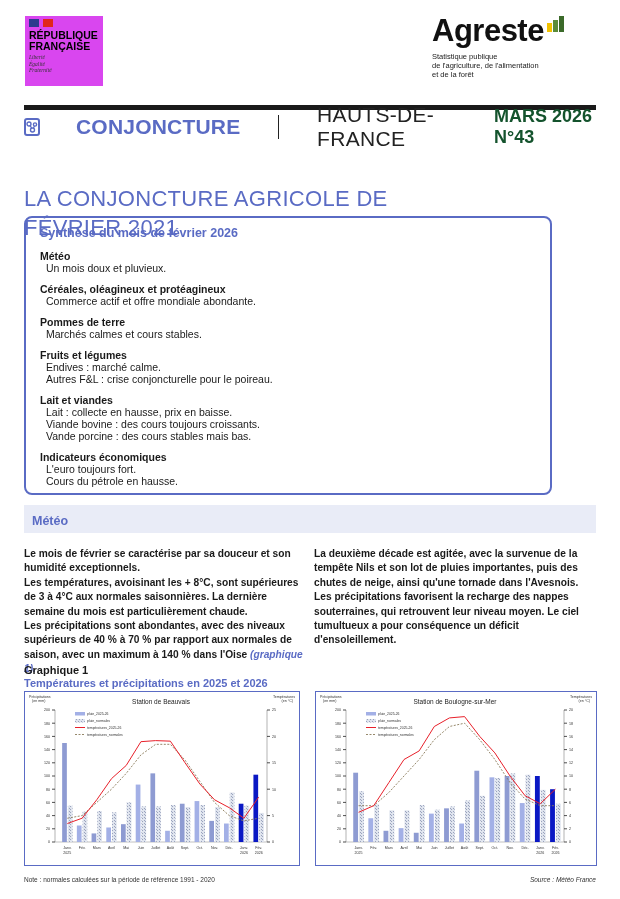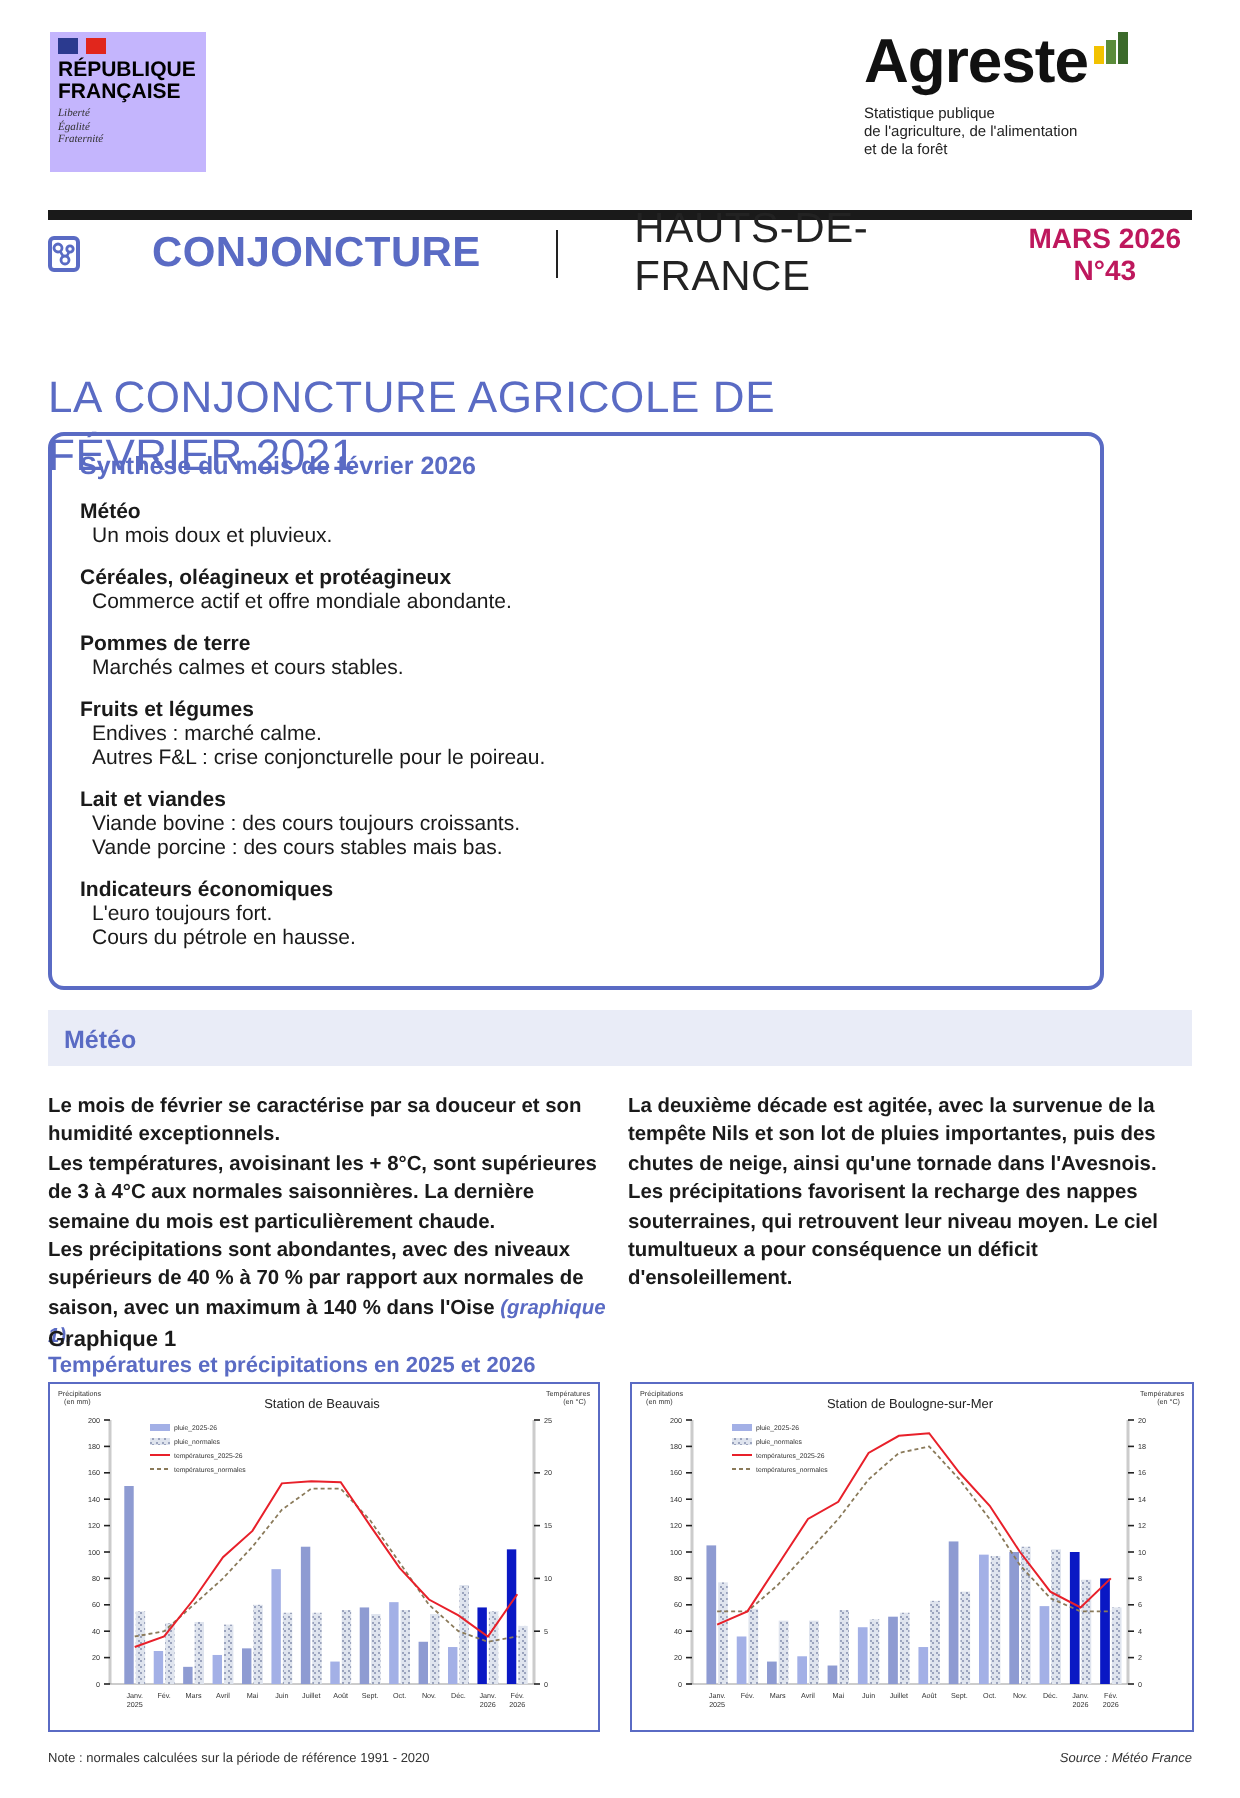--- a/index.html
+++ b/index.html
@@ -1,35 +1,35 @@
 <!DOCTYPE html>
 <html><head>
 <meta charset="utf-8">
 <style>
   * { box-sizing: border-box; margin: 0; padding: 0; }
   body { width: 620px; height: 899px; background: #fff; font-family: "Liberation Sans", sans-serif; color: #1a1a1a; position: relative; overflow: hidden; }
   .abs { position: absolute; }
   
-  .rf-logo { left: 25px; top: 16px; width: 78px; height: 70px; background: #c4b5fd; padding: 3px 4px; }
+  .rf-logo { left: 25px; top: 16px; width: 78px; height: 70px; background: #d946ef; padding: 3px 4px; }
   .rf-flag { display: flex; gap: 4px; margin-bottom: 3px; }
   .rf-flag span { display: block; width: 10px; height: 8px; }
   .rf-name { font-weight: bold; font-size: 10.5px; line-height: 11px; color: #000; }
   .rf-motto { font-family: "Liberation Serif", serif; font-style: italic; font-size: 5.5px; line-height: 6.5px; color: #333; margin-top: 2px; }
   .ag-logo { left: 432px; top: 14px; }
   .ag-word { font-size: 31px; font-weight: bold; letter-spacing: -0.5px; color: #111; line-height: 34px; display: flex; align-items: flex-start; }
   .ag-bars { display: inline-flex; align-items: flex-end; gap: 1px; margin-left: 3px; margin-top: 2px; }
   .ag-bars span { display: block; width: 5px; }
   .ag-sub { font-size: 7.5px; line-height: 9px; color: #222; margin-top: 4px; }
   .topbar { left: 24px; top: 105px; width: 572px; height: 5px; background: #1a1a1a; }
   .conj-row { left: 24px; top: 112px; width: 572px; height: 30px; display: flex; align-items: center; gap: 31px; }
   .conj-icon { width: 18px; height: 18px; border: 2px solid #5a6bc4; border-radius: 3px; display: flex; align-items: center; justify-content: center; margin-right: 5px; }
   .conj-label { font-size: 21px; font-weight: bold; color: #5a6bc4; letter-spacing: 0.2px; }
   .conj-sep { width: 1px; height: 24px; background: #222; margin: 0 7px; }
   .conj-region { font-size: 21px; color: #222; letter-spacing: 0.3px; }
-  .conj-date { margin-left: auto; font-size: 14px; font-weight: bold; color: #be185d; text-align: center; }
+  .conj-date { margin-left: auto; font-size: 18px; font-weight: bold; color: #14532d; }
   .main-title { left: 24px; top: 146px; width: 572px; font-size: 22px; line-height: 29px; color: #5a6bc4; letter-spacing: 0.3px; margin-top: 38px; }
   
   .synth { left: 24px; top: 216px; width: 528px; height: 279px; border: 2px solid #5a6bc4; border-radius: 8px; padding: 8px 14px; }
   .synth-title { font-size: 12.5px; font-weight: bold; color: #5a6bc4; margin-bottom: 10px; }
   .synth-sec { margin-bottom: 9px; }
   .synth-h { font-size: 10.5px; font-weight: bold; line-height: 12px; }
   .synth-line { font-size: 10.5px; line-height: 12px; padding-left: 6px; }
   
   .sec-band { left: 24px; top: 505px; width: 572px; height: 28px; background: #e9ecf7; padding: 6px 8px; }
   .sec-band span { font-size: 12.5px; font-weight: bold; color: #5a6bc4; }
@@ -116,20 +116,21 @@
     <div class="synth-h">Pommes de terre</div>
     <div class="synth-line">Marchés calmes et cours stables.</div>
   </div>
   <div class="synth-sec">
     <div class="synth-h">Fruits et légumes</div>
     <div class="synth-line">Endives : marché calme.</div>
     <div class="synth-line">Autres F&amp;L : crise conjoncturelle pour le poireau.</div>
   </div>
   <div class="synth-sec">
     <div class="synth-h">Lait et viandes</div>
+    <div class="synth-line">Lait : collecte en hausse, prix en baisse.</div>
     <div class="synth-line">Viande bovine : des cours toujours croissants.</div>
     <div class="synth-line">Vande porcine : des cours stables mais bas.</div>
   </div>
   <div class="synth-sec">
     <div class="synth-h">Indicateurs économiques</div>
     <div class="synth-line">L'euro toujours fort.</div>
     <div class="synth-line">Cours du pétrole en hausse.</div>
   </div>
 </div>
 

